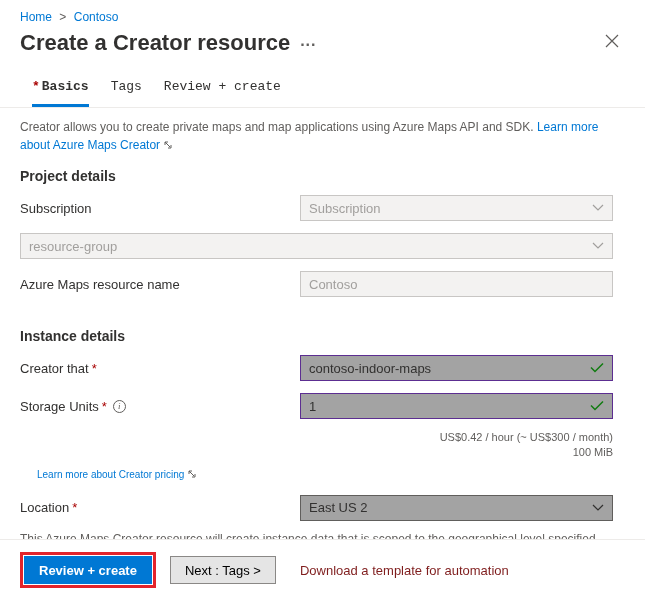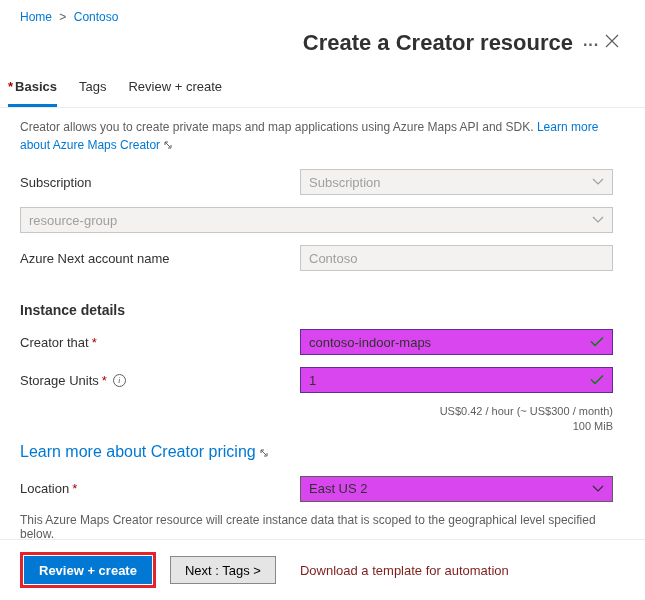--- a/index.html
+++ b/index.html
@@ -15,38 +15,38 @@
     }
     .breadcrumb {
       padding: 10px 4px 4px 20px;
       font-size: 12px;
     }
     .breadcrumb a { color: #0078d4; text-decoration: none; }
     .breadcrumb .sep { color: #605e5c; margin: 0 4px; }
     .header-row {
       display: flex;
       align-items: center;
-      justify-content: flex-end;
+      justify-content: space-between;
       padding: 0 20px 14px 20px;
-      margin-left: 16px;
     }
     .page-title {
       font-size: 22px;
       font-weight: 600;
       color: #323130;
       display: flex;
       align-items: baseline;
     }
     .ellipsis { font-size: 16px; color: #605e5c; margin-left: 10px; }
     .close-x { font-size: 15px; color: #605e5c; cursor: pointer; padding: 6px; }
     .tabs {
       display: flex;
       border-bottom: 1px solid #edebe9;
-      padding: 0 8px;
+      padding: 0 32px;
       gap: 22px;
+      font-family: Liberation Mono, monospace;
     }
     .tab {
       padding: 8px 0 10px 0;
       font-size: 13px;
       color: #323130;
       cursor: pointer;
       border-bottom: 3px solid transparent;
       position: relative;
     }
     .tab .req { color: #a80000; margin-right: 2px; }
@@ -108,21 +108,21 @@
       font-style: italic;
       font-family: serif;
     }
     .field-col { flex: 1; position: relative; }
     .select-box, .text-box {
       width: 100%;
       height: 26px;
       border: 1px solid #605e5c;
       padding: 2px 26px 2px 8px;
       font-size: 13px;
-      background: #d946ef;
+      background: #a3a3a3;
       position: relative;
       display: flex;
       align-items: center;
     }
     .select-box.disabled, .text-box.disabled {
       background: #f3f2f1;
       border-color: #c8c6c4;
       color: #a19f9d;
     }
     .select-box.valid, .text-box.valid { border-color: #5c2e91; }
@@ -146,21 +146,21 @@
       color: #605e5c;
       line-height: 1.4;
       margin-top: 2px;
       margin-bottom: 8px;
     }
     .sub-desc {
       font-size: 12px;
       color: #605e5c;
       margin: 10px 0 4px 0;
     }
-    .learn-link-row { margin: 6px 0 14px 0; font-size: 16px; }
+    .learn-link-row { margin: 6px 0 14px 17px; font-size: 10px; }
     .footer-bar {
       position: absolute;
       left: 0; right: 0; bottom: 0;
       border-top: 1px solid #edebe9;
       padding: 12px 20px;
       display: flex;
       align-items: center;
       gap: 14px;
       background: #fff;
     }
@@ -220,20 +220,21 @@
   <div class="tab">Review + create</div>
 </div>
 
 <div class="body-area">
   <div class="desc">
     <span>Creator allows you to create private maps and map applications using Azure Maps API and SDK. </span><a class="link"><span>Learn more about Azure Maps Creator</span><span class="ext-icon"><svg width="10" height="10" viewBox="0 0 10 10">
             <path d="M2 2h3M2 2v3 M2 2l5 5 M5 8h3V5" stroke="#605e5c" stroke-width="1" fill="none"></path>
           </svg></span></a>
   </div>
 
+  <div class="section-heading">Project details</div>
 
   <div class="form-row">
     <div class="label-col">Subscription</div>
     <div class="field-col">
       <div class="select-box disabled">
         <span>Subscription</span>
         <span class="chevron">
             <svg width="12" height="8" viewBox="0 0 12 8">
               <path d="M1 1l5 5 5-5" stroke="#a19f9d" stroke-width="1.2" fill="none"></path>
             </svg>
@@ -249,21 +250,21 @@
         <span class="chevron">
             <svg width="12" height="8" viewBox="0 0 12 8">
               <path d="M1 1l5 5 5-5" stroke="#a19f9d" stroke-width="1.2" fill="none"></path>
             </svg>
           </span>
       </div>
     </div>
   </div>
 
   <div class="form-row">
-    <div class="label-col">Azure Next account name</div>
+    <div class="label-col">Azure Maps resource name</div>
     <div class="field-col">
       <div class="text-box disabled">
         <span>Contoso</span>
       </div>
     </div>
   </div>
 
   <div class="spacer-large"></div>
 
   <div class="section-heading">Instance details</div>

